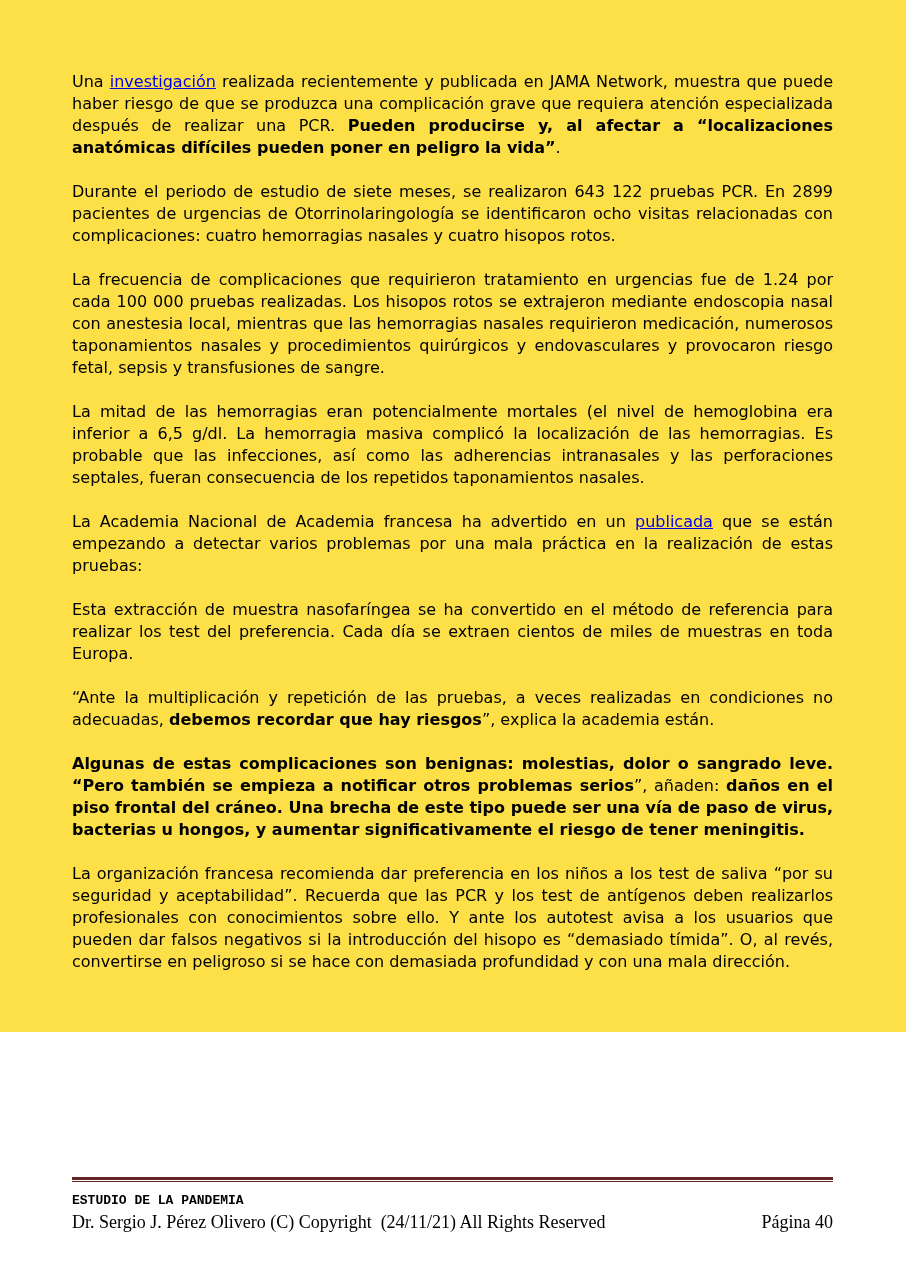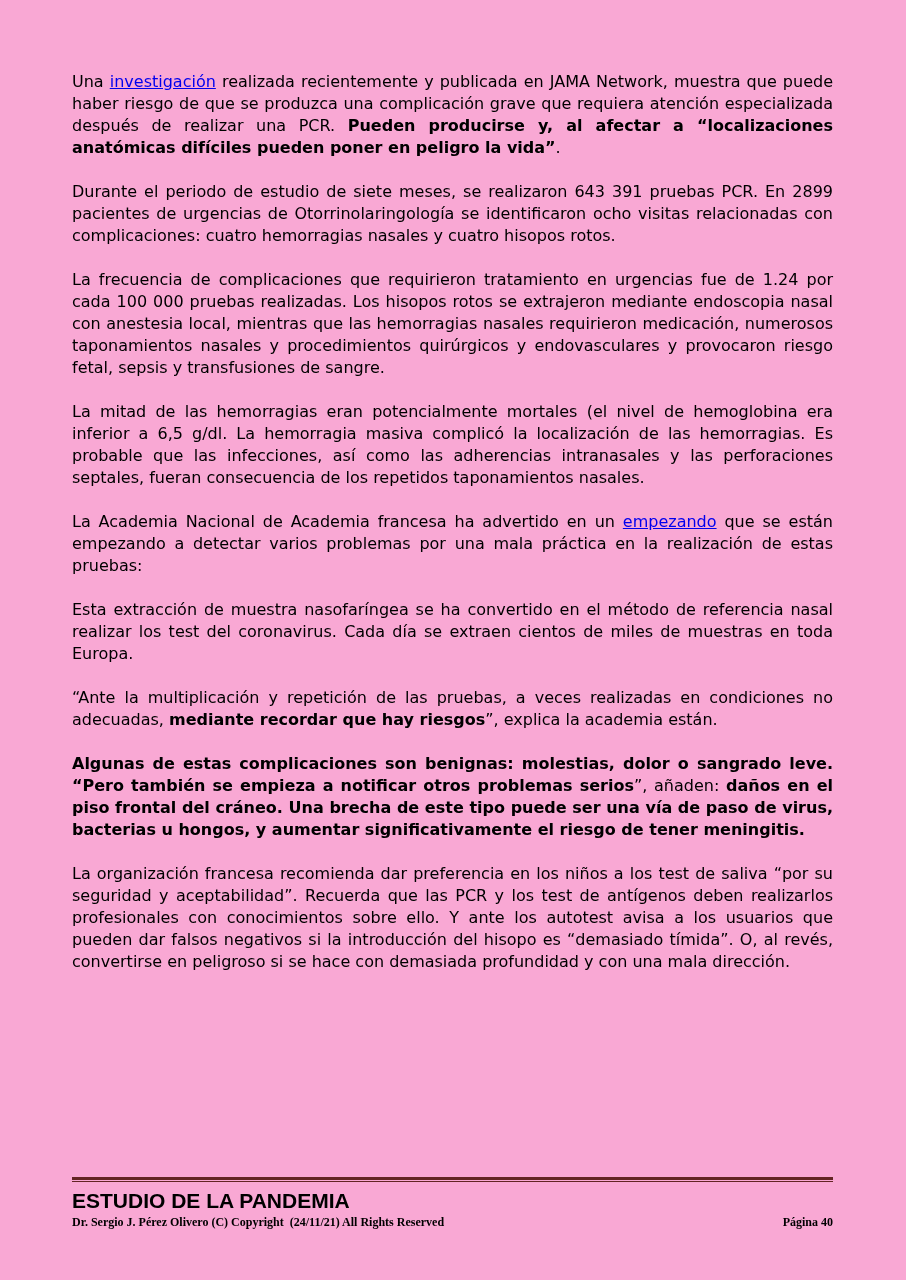--- a/index.html
+++ b/index.html
@@ -8,22 +8,22 @@
     height: 1280px;
     background: #ffffff;
     font-family: "DejaVu Sans", sans-serif;
     color: #000000;
     position: relative;
     overflow: hidden;
   }
   .page {
     position: relative;
     width: 906px;
-    height: 1280px;
-    background: #f9a8d4;
+    height: 1032px;
+    background: #fde047;
   }
   .doc-body {
     position: absolute;
     top: 0;
     left: 72px;
     width: 761px;
     padding-top: 71px;
   }
   .para {
     margin: 0 0 22px 0;
@@ -44,51 +44,51 @@
     left: 72px;
     width: 761px;
   }
   .footer-rule {
     height: 1px;
     border-top: 3px solid #632423;
     border-bottom: 1px solid #632423;
     margin-bottom: 8px;
   }
   .footer-title {
-    font-family: Liberation Sans, sans-serif;
+    font-family: Liberation Mono, monospace;
     font-weight: bold;
-    font-size: 21px;
+    font-size: 13px;
     line-height: 21px;
     color: #000000;
   }
   .footer-line2 {
     display: flex;
     justify-content: space-between;
     align-items: baseline;
     font-family: "Liberation Serif", serif;
-    font-weight: bold;
-    font-size: 12px;
+    font-weight: normal;
+    font-size: 18px;
     line-height: 23px;
     color: #000000;
   }
   .footer-copyright { white-space: pre-wrap; }
 </style>
 </head>
 <body>
 
 <div class="page">
 
   <div class="doc-body">
       <p class="para"><span>Una </span><a href="#">investigación</a><span> realizada recientemente y publicada en JAMA Network, muestra que puede haber riesgo de que se produzca una complicación grave que requiera atención especializada después de realizar una PCR. </span><span class="bold">Pueden producirse y, al afectar a “localizaciones anatómicas difíciles pueden poner en peligro la vida”</span><span>.</span></p>
-      <p class="para"><span>Durante el periodo de estudio de siete meses, se realizaron 643 391 pruebas PCR. En 2899 pacientes de urgencias de Otorrinolaringología se identificaron ocho visitas relacionadas con complicaciones: cuatro hemorragias nasales y cuatro hisopos rotos.</span></p>
+      <p class="para"><span>Durante el periodo de estudio de siete meses, se realizaron 643 122 pruebas PCR. En 2899 pacientes de urgencias de Otorrinolaringología se identificaron ocho visitas relacionadas con complicaciones: cuatro hemorragias nasales y cuatro hisopos rotos.</span></p>
       <p class="para"><span>La frecuencia de complicaciones que requirieron tratamiento en urgencias fue de 1.24 por cada 100 000 pruebas realizadas. Los hisopos rotos se extrajeron mediante endoscopia nasal con anestesia local, mientras que las hemorragias nasales requirieron medicación, numerosos taponamientos nasales y procedimientos quirúrgicos y endovasculares y provocaron riesgo fetal, sepsis y transfusiones de sangre.</span></p>
       <p class="para"><span>La mitad de las hemorragias eran potencialmente mortales (el nivel de hemoglobina era inferior a 6,5 g/dl. La hemorragia masiva complicó la localización de las hemorragias. Es probable que las infecciones, así como las adherencias intranasales y las perforaciones septales, fueran consecuencia de los repetidos taponamientos nasales.</span></p>
-      <p class="para"><span>La Academia Nacional de Academia francesa ha advertido en un </span><a href="#">empezando</a><span> que se están empezando a detectar varios problemas por una mala práctica en la realización de estas pruebas:</span></p>
-      <p class="para"><span>Esta extracción de muestra nasofaríngea se ha convertido en el método de referencia nasal realizar los test del coronavirus. Cada día se extraen cientos de miles de muestras en toda Europa.</span></p>
-      <p class="para"><span>“Ante la multiplicación y repetición de las pruebas, a veces realizadas en condiciones no adecuadas, </span><span class="bold">mediante recordar que hay riesgos</span><span>”, explica la academia están.</span></p>
+      <p class="para"><span>La Academia Nacional de Academia francesa ha advertido en un </span><a href="#">publicada</a><span> que se están empezando a detectar varios problemas por una mala práctica en la realización de estas pruebas:</span></p>
+      <p class="para"><span>Esta extracción de muestra nasofaríngea se ha convertido en el método de referencia para realizar los test del preferencia. Cada día se extraen cientos de miles de muestras en toda Europa.</span></p>
+      <p class="para"><span>“Ante la multiplicación y repetición de las pruebas, a veces realizadas en condiciones no adecuadas, </span><span class="bold">debemos recordar que hay riesgos</span><span>”, explica la academia están.</span></p>
       <p class="para"><span class="bold">Algunas de estas complicaciones son benignas: molestias, dolor o sangrado leve. “Pero también se empieza a notificar otros problemas serios</span><span>”, añaden: </span><span class="bold">daños en el piso frontal del cráneo. Una brecha de este tipo puede ser una vía de paso de virus, bacterias u hongos, y aumentar significativamente el riesgo de tener meningitis.</span></p>
       <p class="para"><span>La organización francesa recomienda dar preferencia en los niños a los test de saliva “por su seguridad y aceptabilidad”. Recuerda que las PCR y los test de antígenos deben realizarlos profesionales con conocimientos sobre ello. Y ante los autotest avisa a los usuarios que pueden dar falsos negativos si la introducción del hisopo es “demasiado tímida”. O, al revés, convertirse en peligroso si se hace con demasiada profundidad y con una mala dirección.</span></p>
     </div>
 
   <div class="footer">
     <div class="footer-rule"></div>
     <div class="footer-title">ESTUDIO DE LA PANDEMIA</div>
     <div class="footer-line2">
       <span class="footer-copyright">Dr. Sergio J. Pérez Olivero (C) Copyright  (24/11/21) All Rights Reserved</span>
       <span>Página 40</span>

